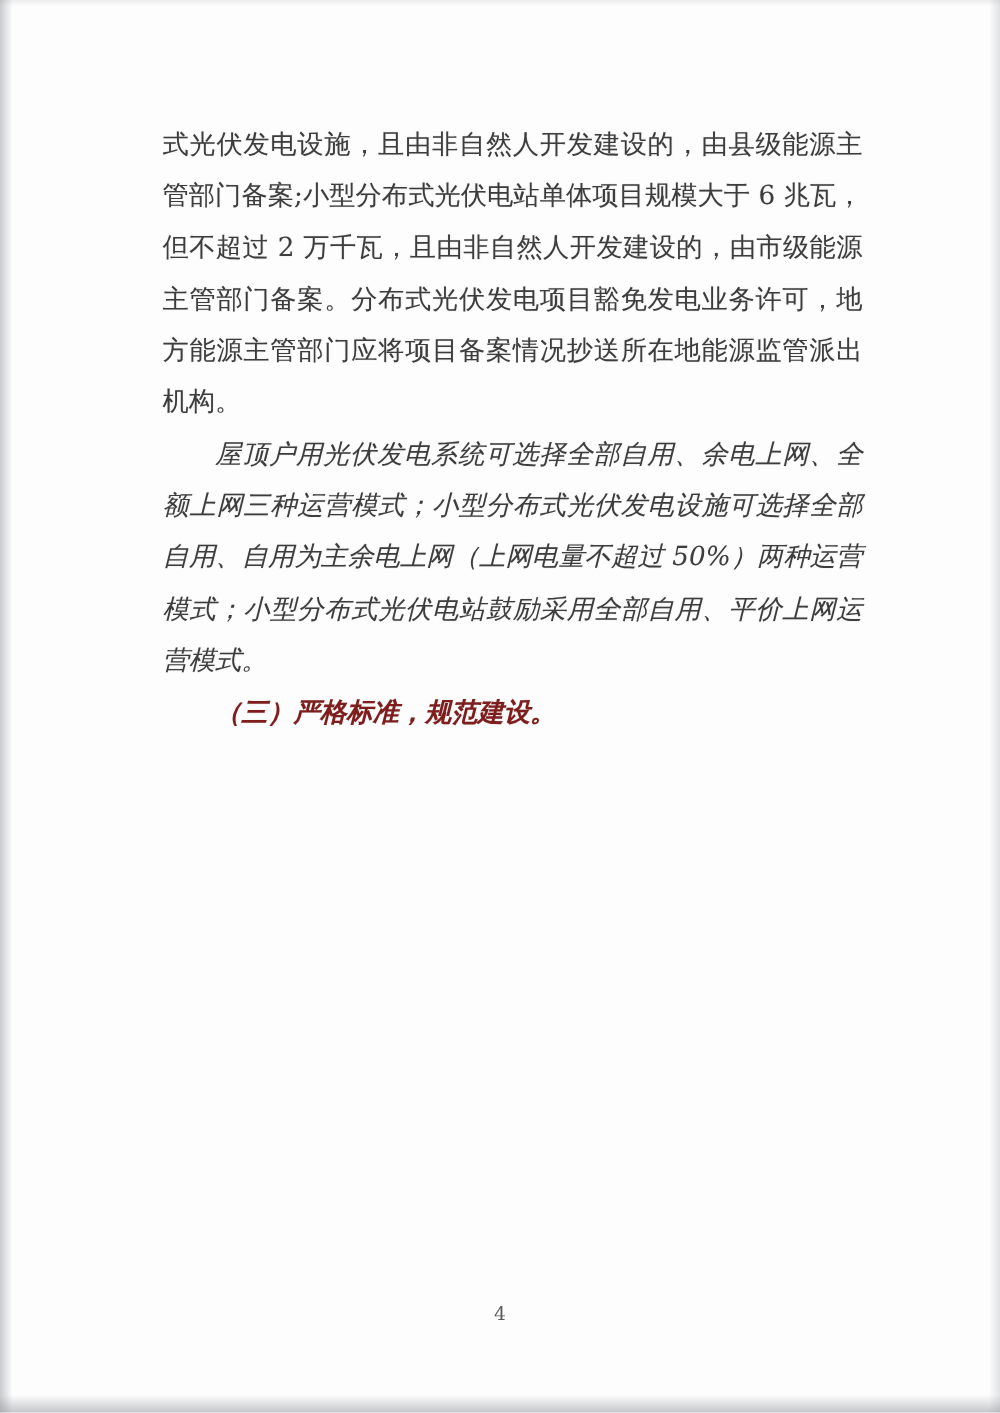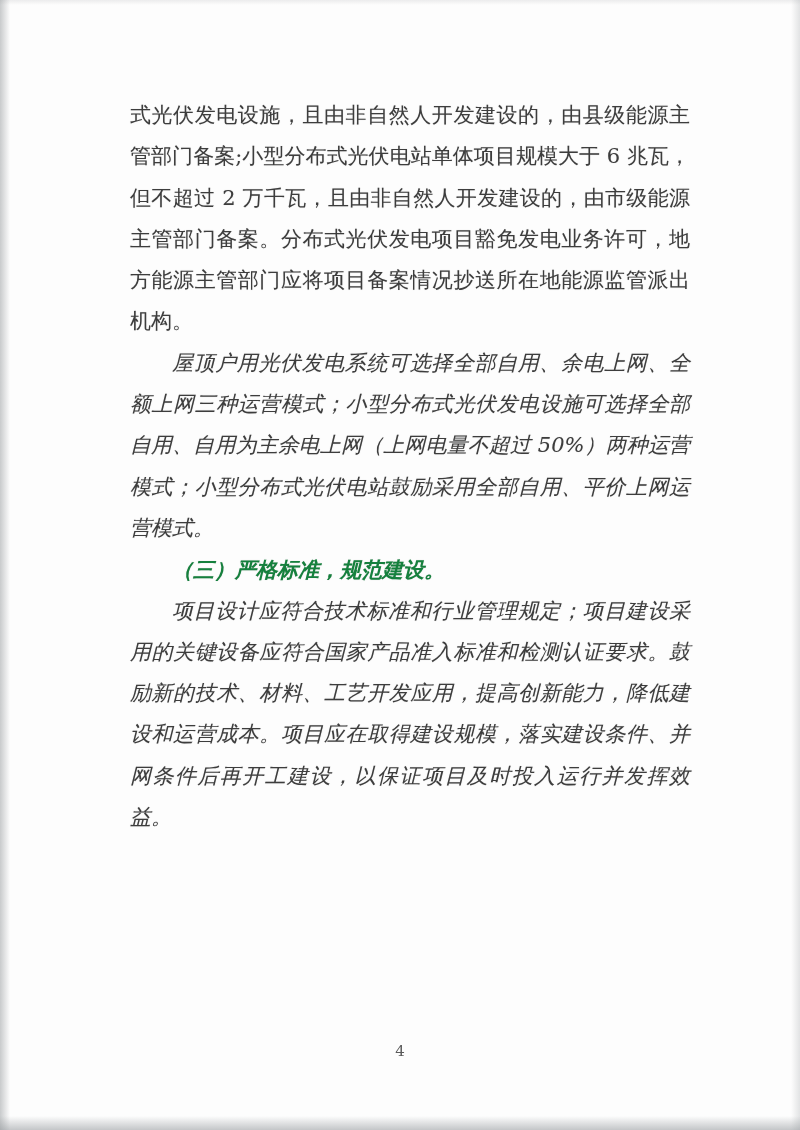--- a/index.html
+++ b/index.html
@@ -60,21 +60,21 @@
     font-weight: normal;
     text-shadow: 0 0 1px rgba(90,90,90,0.30);
   }
   .content p.indent,
   .content h3.heading {
     text-indent: 2em;
     font-style: italic;
   }
   .content h3.heading {
     font-weight: bold;
-    color: #15803d;
+    color: #7f1d1d;
     text-align: left;
   }
   .page-number {
     position: absolute;
     top: 1042px;
     left: 0;
     width: 800px;
     text-align: center;
     font-size: 15px;
     color: #5a5a5a;
@@ -87,18 +87,17 @@
 
   <div class="scan-edge-top"></div>
   <div class="scan-edge-left"></div>
   <div class="scan-edge-right"></div>
   <div class="scan-edge-bottom"></div>
 
   <div class="content">
     <p class="body">式光伏发电设施，且由非自然人开发建设的，由县级能源主管部门备案;小型分布式光伏电站单体项目规模大于 6 兆瓦，但不超过 2 万千瓦，且由非自然人开发建设的，由市级能源主管部门备案。分布式光伏发电项目豁免发电业务许可，地方能源主管部门应将项目备案情况抄送所在地能源监管派出机构。</p>
     <p class="body indent">屋顶户用光伏发电系统可选择全部自用、余电上网、全额上网三种运营模式；小型分布式光伏发电设施可选择全部自用、自用为主余电上网（上网电量不超过 50%）两种运营模式；小型分布式光伏电站鼓励采用全部自用、平价上网运营模式。</p>
     <h3 class="heading">（三）严格标准，规范建设。</h3>
-    <p class="body indent">项目设计应符合技术标准和行业管理规定；项目建设采用的关键设备应符合国家产品准入标准和检测认证要求。鼓励新的技术、材料、工艺开发应用，提高创新能力，降低建设和运营成本。项目应在取得建设规模，落实建设条件、并网条件后再开工建设，以保证项目及时投入运行并发挥效益。</p>
   </div>
 
   <div class="page-number">4</div>
 
 </div>
 
 </body></html>

